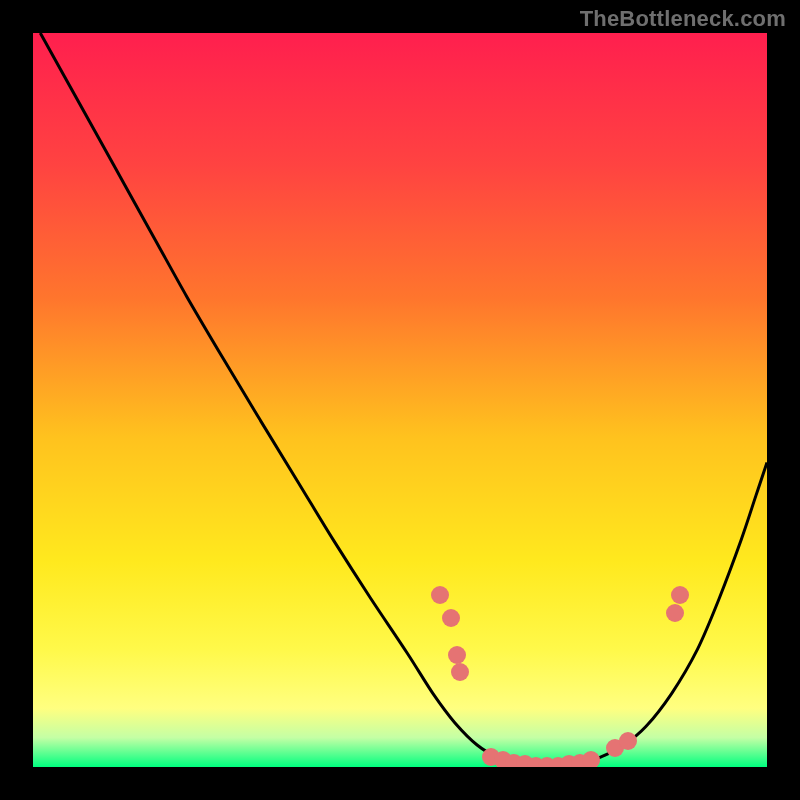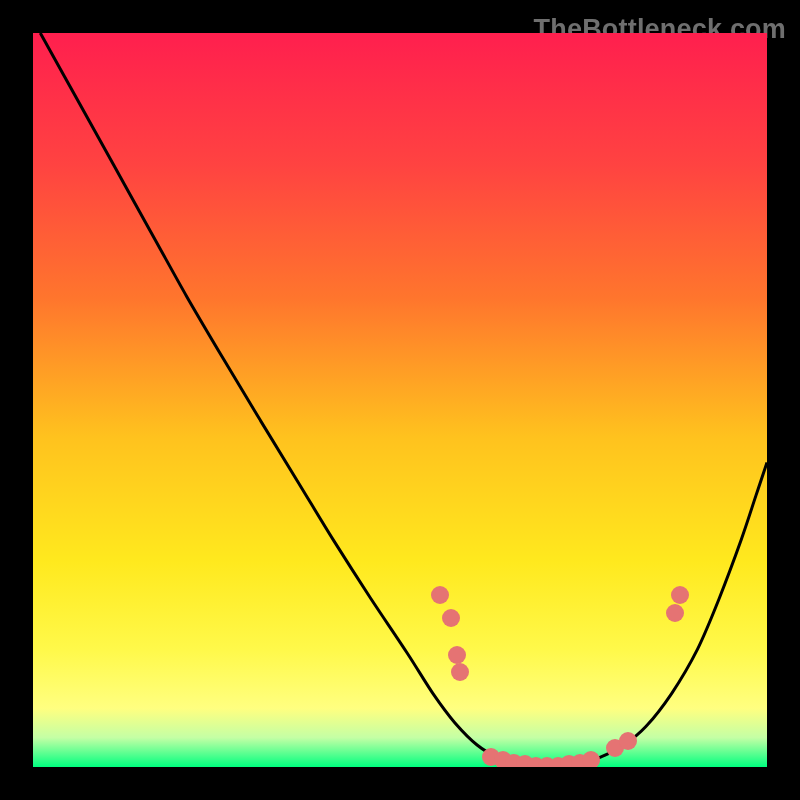--- a/index.html
+++ b/index.html
@@ -39,24 +39,24 @@
     width: 100%;
     height: 100%;
   }
   .dot {
     position: absolute;
     border-radius: 50%;
     transform: translate(-50%, -50%);
   }
   #watermark {
     position: absolute;
-    top: 14px;
+    top: 6px;
     right: 14px;
     color: #6f6f6f;
-    font-size: 27px;
+    font-size: 22px;
     font-weight: 600;
     letter-spacing: 0.2px;
     user-select: none;
     pointer-events: none;
     margin-left: 20px;
   }
 </style>
 </head>
 <body>
 

